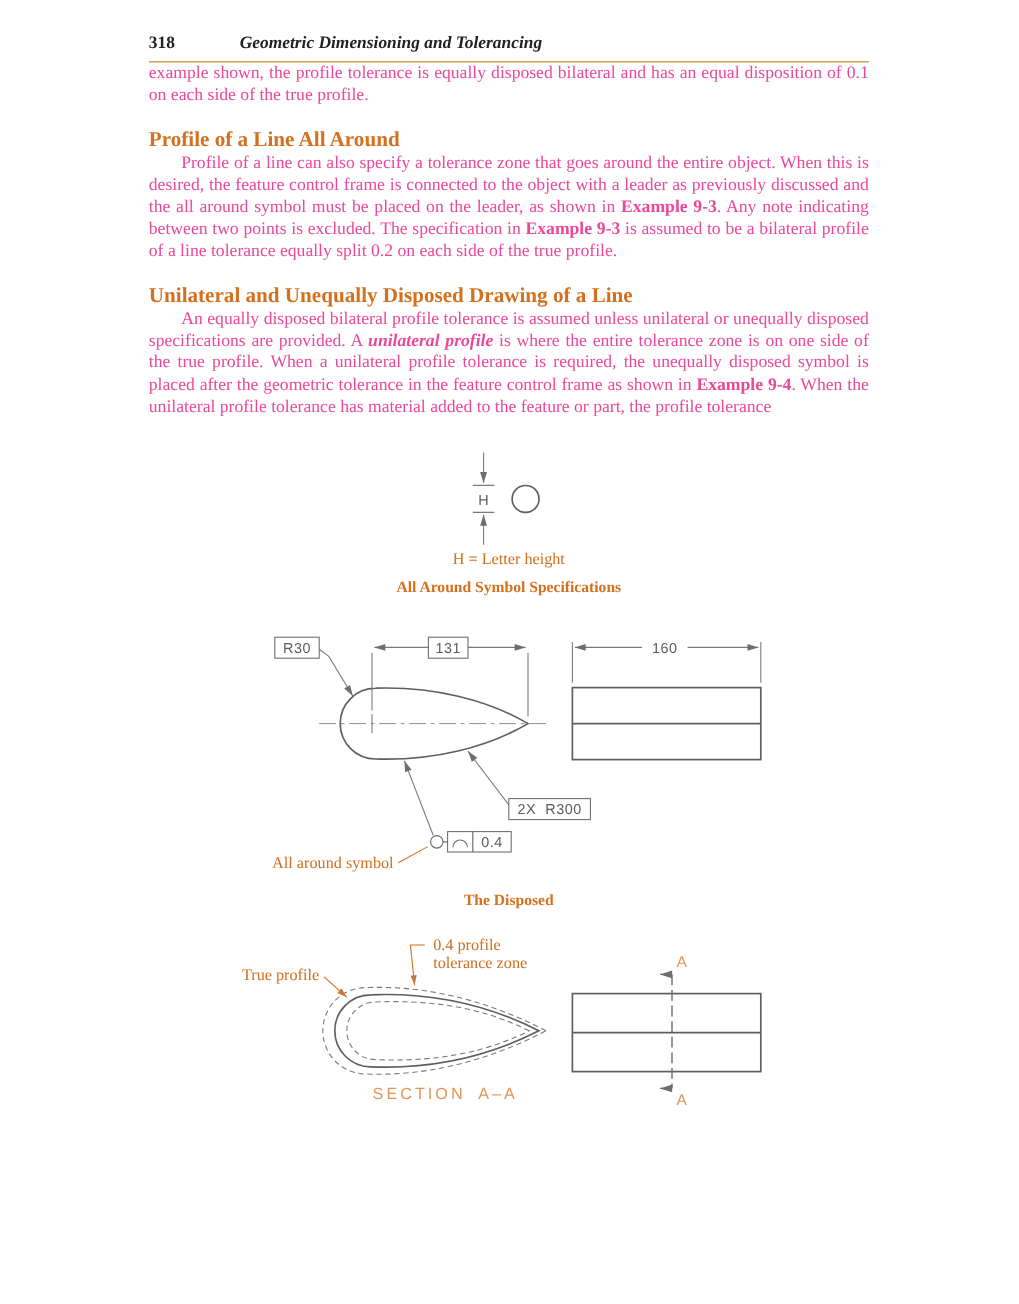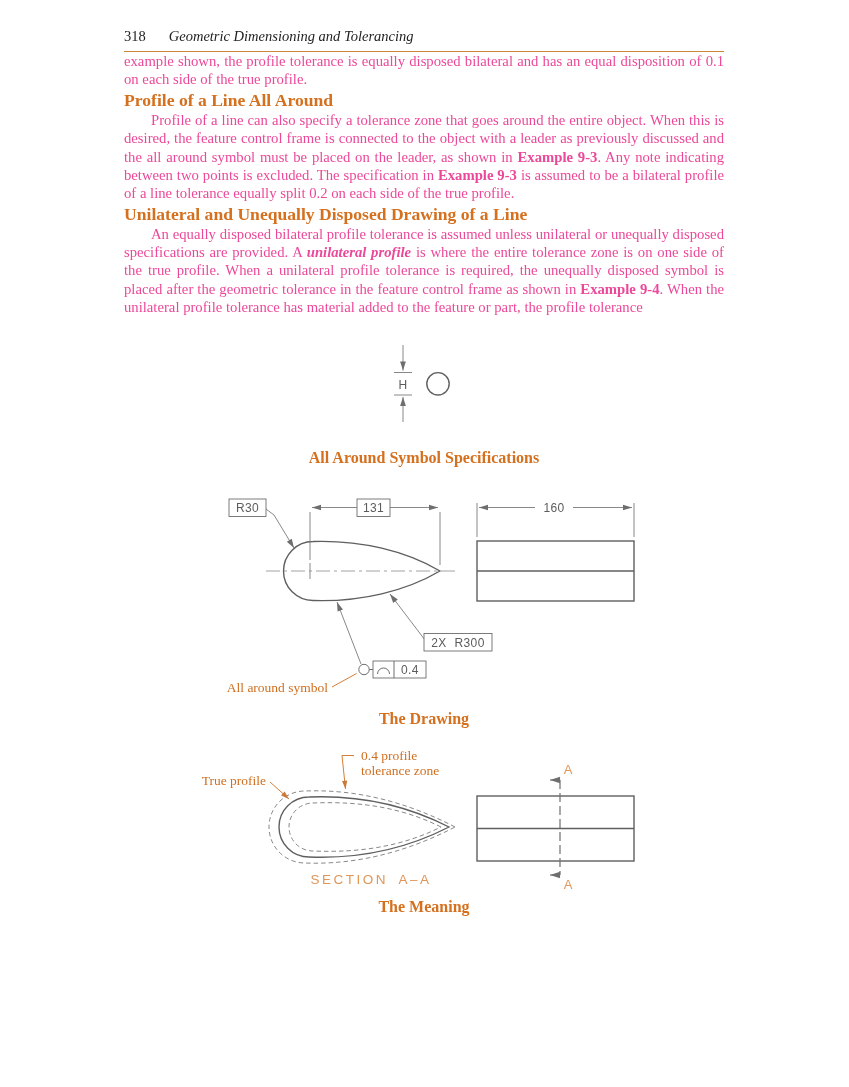--- a/index.html
+++ b/index.html
@@ -4,36 +4,36 @@
 <style>
   html,body { margin:0; padding:0; }
   body {
     width:849px; height:1087px; position:relative; background:#ffffff;
     font-family:"Liberation Serif", serif; color:#1b1b1b;
     overflow:hidden;
   }
   .content { position:absolute; left:124px; top:28px; width:600px; }
 
   .runhead { display:flex; align-items:baseline; gap:23px; font-size:14.5px; color:#222;
-    padding-bottom:6px; border-bottom:1px solid #c9873c; }
-  .runhead-title { font-style:italic; }
+    padding-bottom:6px; border-bottom:1px solid #c9873c;font-weight:bold; }
+  .runhead-title { font-style:italic;margin-left:31px; }
 
   p.bodytext { font-size:14.7px; line-height:18.15px; text-align:justify; margin:0; color:#ec4899; }
   .mt-intro { margin-top:12px; }
   .mt-para { margin-top:7px; }
   .indent { text-indent:27px; }
-  h2.sect { font-size:17.6px; font-weight:bold; color:#d4701e; margin:2px 0 0 0; }
+  h2.sect { font-size:17.6px; font-weight:bold; color:#d4701e; margin:18px 0 0 0; }
   .bold { font-weight:bold; }
   .bolditalic { font-weight:bold; font-style:italic; }
 
   .figure { position:relative; height:588px; margin-top:26px; }
   .fig-svg { position:absolute; }
   .figcap { position:absolute; width:100%; text-align:center; margin:0; }
   .figcap.sub { color:#cf6f20; font-size:13.5px; }
-  .figcap.ftitle { color:#d4701e; font-size:16px; font-weight:bold; }
+  .figcap.ftitle { color:#d4701e; font-size:13px; font-weight:bold; }
 
   .caption { margin-top:5px; font-size:14.7px; }
 
   
   .dl { stroke:#6e6e6e; fill:none; stroke-width:1; }
   .heavy { stroke:#5f5f5f; stroke-width:1.4; }
   .thin { stroke:#7a7a7a; stroke-width:0.9; fill:none; }
   .cl { stroke:#8a8a8a; stroke-width:0.8; fill:none; stroke-dasharray:14 4 3 4; }
   .dash { stroke-dasharray:4.5 3; }
   .cut { stroke-dasharray:9 4; stroke-width:1.2; }
@@ -90,20 +90,21 @@
       <g>
         <line class="thin" x1="18" y1="3" x2="18" y2="28.5" marker-end="url(#arr)"></line>
         <line class="thin" x1="9" y1="30.5" x2="27" y2="30.5"></line>
         <text class="dtext" x="18" y="46.5" text-anchor="middle">H</text>
         <line class="thin" x1="9" y1="53" x2="27" y2="53"></line>
         <line class="thin" x1="18" y1="80" x2="18" y2="55" marker-end="url(#arr)"></line>
       </g>
       <circle class="dl heavy" cx="53" cy="41.8" r="11.2"></circle>
     </svg>
 
+    <p class="figcap sub" style="top:84px">H = Letter height</p>
     <p class="figcap ftitle" style="top:107px">All Around Symbol Specifications</p>
 
     <svg class="fig-svg" style="left:0; top:152px" width="600" height="218" viewBox="0 0 600 218">
 
       <line class="cl" x1="142" y1="77" x2="334" y2="77"></line>
       <line class="thin" x1="186" y1="69" x2="186" y2="85"></line>
 
       <path class="dl heavy" d="M 316 77 C 282 57, 237 46, 189 47.5 A 29.5 29.5 0 0 0 189 106.5 C 237 108, 282 97, 316 77 Z"></path>
 
       <g>
@@ -146,21 +147,21 @@
         <rect class="dl heavy" x="353" y="47" width="157" height="60"></rect>
         <line class="dl heavy" x1="353" y1="77" x2="510" y2="77"></line>
         <line class="thin" x1="353" y1="9" x2="353" y2="43"></line>
         <line class="thin" x1="510" y1="9" x2="510" y2="43"></line>
         <line class="thin" x1="411" y1="13.5" x2="355" y2="13.5" marker-end="url(#arr)"></line>
         <line class="thin" x1="449" y1="13.5" x2="508" y2="13.5" marker-end="url(#arr)"></line>
         <text class="dtext" x="430" y="18" text-anchor="middle">160</text>
       </g>
     </svg>
 
-    <p class="figcap ftitle" style="top:368px">The Drawing</p>
+    <p class="figcap ftitle" style="top:368px">The Disposed</p>
 
     <svg class="fig-svg" style="left:0; top:404px" width="600" height="170" viewBox="0 0 600 170">
 
       <path class="thin dash" d="M 331 81 C 283 56, 232 43, 181 45 A 36 36 0 0 0 181 117 C 232 119, 283 106, 331 81 Z"></path>
       <path class="thin dash" d="M 317 81 C 279 62, 237 55, 189 57 A 24 24 0 0 0 189 105 C 237 107, 279 100, 317 81 Z"></path>
 
       <path class="dl heavy" fill="url(#hatch)" d="M 325 81 C 282 59, 235 49, 185 51 A 30 30 0 0 0 185 111 C 235 113, 282 103, 325 81 Z"></path>
 
       <g>
         <path class="oline" d="M 230 9.5 L 218 9.5 L 221.5 43" marker-end="url(#arrO)"></path>
@@ -179,17 +180,16 @@
         <rect class="dl heavy" x="353" y="50" width="157" height="65"></rect>
         <line class="dl heavy" x1="353" y1="82.5" x2="510" y2="82.5"></line>
         <line class="dl cut" x1="436" y1="34" x2="436" y2="129"></line>
         <line class="dl" x1="436" y1="34" x2="426" y2="34" marker-end="url(#arr)"></line>
         <line class="dl" x1="436" y1="129" x2="426" y2="129" marker-end="url(#arr)"></line>
         <text class="acad" x="444" y="28" text-anchor="middle">A</text>
         <text class="acad" x="444" y="143" text-anchor="middle">A</text>
       </g>
     </svg>
 
-    <p class="figcap ftitle" style="top:556px">The Meaning</p>
   </div>
 
 
 </div>
 
 </body></html>

